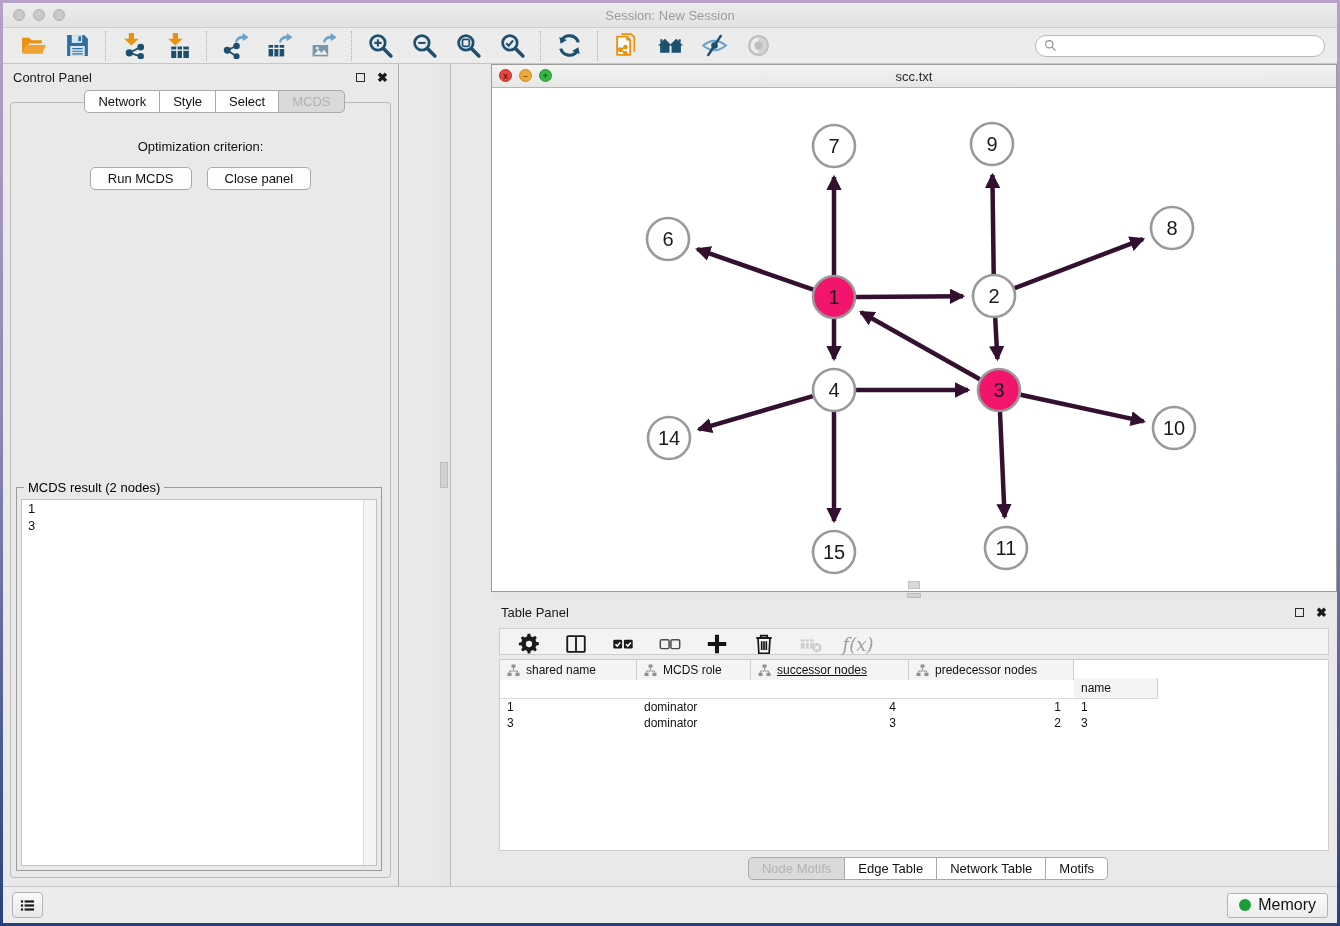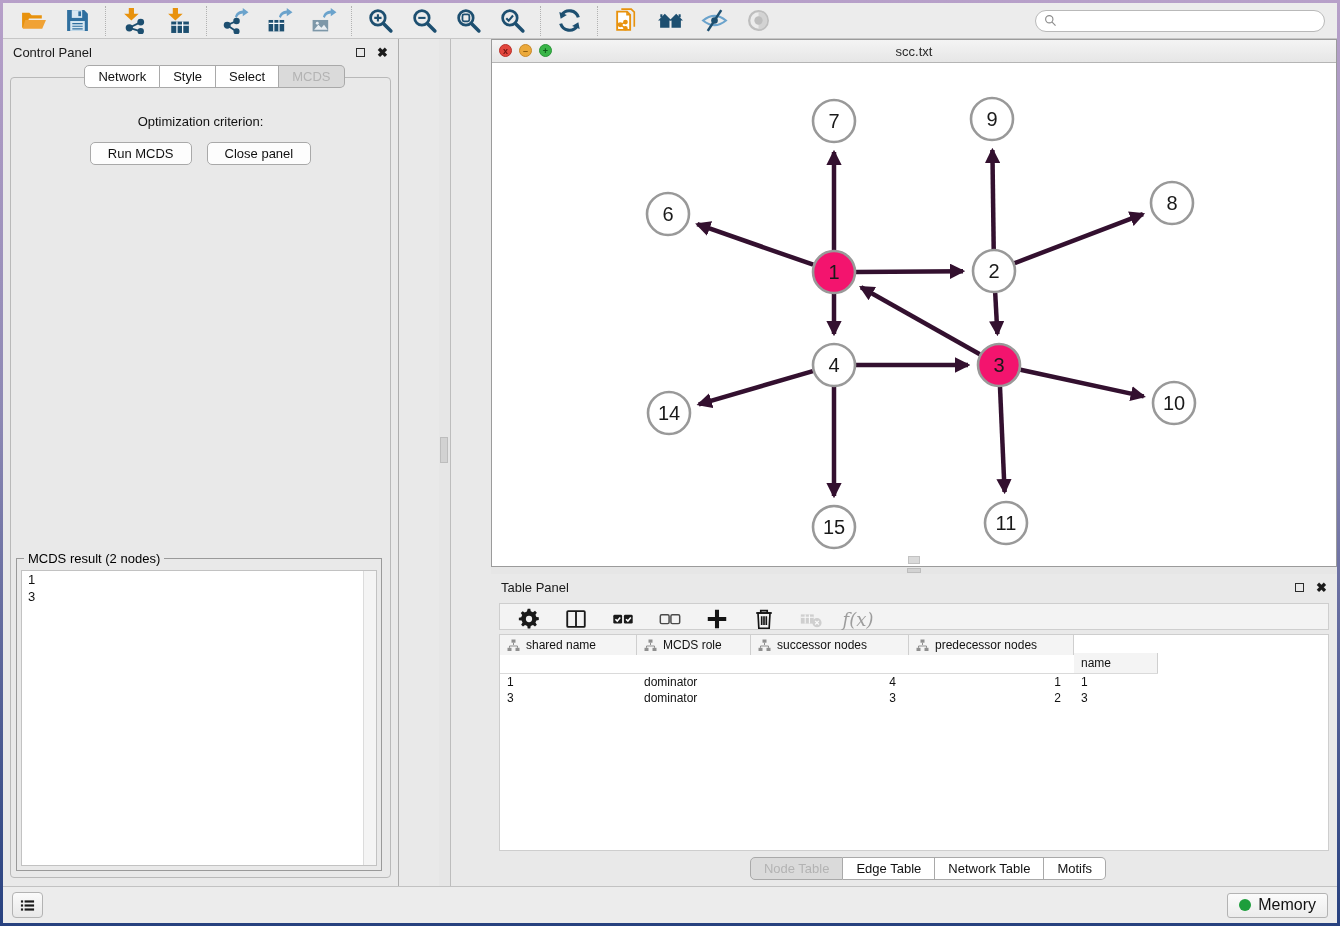--- a/index.html
+++ b/index.html
@@ -48,21 +48,21 @@
   .cp-select { width:312px; height:24px; margin:11px auto 0; background:#fff; border:1px solid #a9a9a9;
                border-radius:5px; display:flex; align-items:center; padding:0 22px 0 10px;
                font-size:13px; position:relative; text-align:left; }
   .chevrons { position:absolute; right:7px; top:4px; display:flex; flex-direction:column; gap:2px; }
   .chevrons i { width:0; height:0; border-left:4px solid transparent; border-right:4px solid transparent; }
   .chev-up { border-bottom:5px solid #555; }
   .chev-dn { border-top:5px solid #555; }
   .cp-buttons { margin-top:13px; display:flex; justify-content:center; gap:15px; }
   .btn { height:23px; padding:0 17px; background:#fdfdfd; border:1px solid #a9a9a9; border-radius:5px;
          font-size:13px; color:#111; display:flex; align-items:center; }
-  .result-group { position:absolute; left:5px; right:8px; bottom:6px; height:313px; border:1px solid #9a9a9a; }
+  .result-group { position:absolute; left:5px; right:8px; bottom:6px; height:384px; border:1px solid #9a9a9a; }
   .result-legend { position:absolute; top:-8px; left:7px; background:#e9e9e9; padding:0 4px; font-size:13px; }
   .result-list { position:absolute; left:4px; right:4px; top:11px; bottom:4px; background:#fff;
                  border:1px solid #c2c2c2; text-align:left; overflow:hidden; }
   .result-scroll { position:absolute; right:0; top:0; bottom:0; width:13px; background:#f4f4f4; border-left:1px solid #dcdcdc; }
   .result-item { font-size:13px; line-height:17px; padding:0 6px; color:#111; }
 
   
   .vsplit { width:12px; background:#e6e6e6; border-right:1px solid #bdbdbd; position:relative; }
   .vsplit .handle { position:absolute; top:398px; left:1px; width:8px; height:26px; background:#d2d2d2; border:1px solid #bdbdbd; }
   .hsplit { height:7px; background:#e6e6e6; position:relative; }
@@ -110,20 +110,28 @@
   .memory-btn { margin-left:auto; height:25px; padding:0 11px; background:linear-gradient(#fbfbfb,#ececec);
                 border:1px solid #b3b3b3; border-radius:3px; display:flex; align-items:center; gap:7px; font-size:16px; color:#111; }
   .mem-dot { width:12px; height:12px; border-radius:50%; background:#1d9e3c; }
 </style>
 </head>
 <body>
 
 <div class="screen">
   <div class="window">
 
+    <div class="titlebar">
+      <div class="traffic">
+        <div class="tdot"></div>
+        <div class="tdot"></div>
+        <div class="tdot"></div>
+      </div>
+      <div class="win-title">Session: New Session</div>
+    </div>
 
     <div class="toolbar">
       <div id="tb-groups" style="display:flex;align-items:center;">
           <div class="tb-group">
             <div class="tb-btn">
               <svg viewBox="0 0 26 26">
                 <path d="M2 5.5h7l2.2 2.5H21v3H8.6L5.8 20H2z" fill="#e8920d"></path>
                 <path d="M5 12.5h20L21.4 21H2.6z" fill="#f0a235"></path>
               </svg>
             </div>
@@ -495,21 +503,21 @@
                   <svg viewBox="0 0 13 13">
                     <g fill="#8f8f8f">
                       <rect x="4.5" y="0.5" width="4" height="3.2"></rect>
                       <rect x="0.5" y="8.8" width="4" height="3.2"></rect>
                       <rect x="8.5" y="8.8" width="4" height="3.2"></rect>
                     </g>
                     <path d="M6.5 3.7v2.3M2.5 8.8V7h8v1.8" stroke="#8f8f8f" fill="none"></path>
                   </svg>
                   <span>MCDS role</span>
                 </div>
-                <div class="th" style="width: 158px;">
+                <div class="th" style="width: 158px; text-decoration: underline;">
                   <svg viewBox="0 0 13 13">
                     <g fill="#8f8f8f">
                       <rect x="4.5" y="0.5" width="4" height="3.2"></rect>
                       <rect x="0.5" y="8.8" width="4" height="3.2"></rect>
                       <rect x="8.5" y="8.8" width="4" height="3.2"></rect>
                     </g>
                     <path d="M6.5 3.7v2.3M2.5 8.8V7h8v1.8" stroke="#8f8f8f" fill="none"></path>
                   </svg>
                   <span>successor nodes</span>
                 </div>
@@ -539,21 +547,21 @@
                 <div class="trow">
                   <div class="td" style="width: 137px;">3</div>
                   <div class="td" style="width: 114px;">dominator</div>
                   <div class="td right" style="width: 158px;">3</div>
                   <div class="td right" style="width: 165px;">2</div>
                   <div class="td" style="width: 84px;">3</div>
                 </div>
               </div>
           </div>
           <div class="tp-tabs seg-tabs" id="tp-tabs" style="position:static;">
-              <div class="seg sel">Node Table</div>
+              <div class="seg sel">Node Motifs</div>
               <div class="seg">Edge Table</div>
               <div class="seg">Network Table</div>
               <div class="seg">Motifs</div>
             </div>
         </div>
 
       </div>
     </div>
 
     <div class="statusbar">

